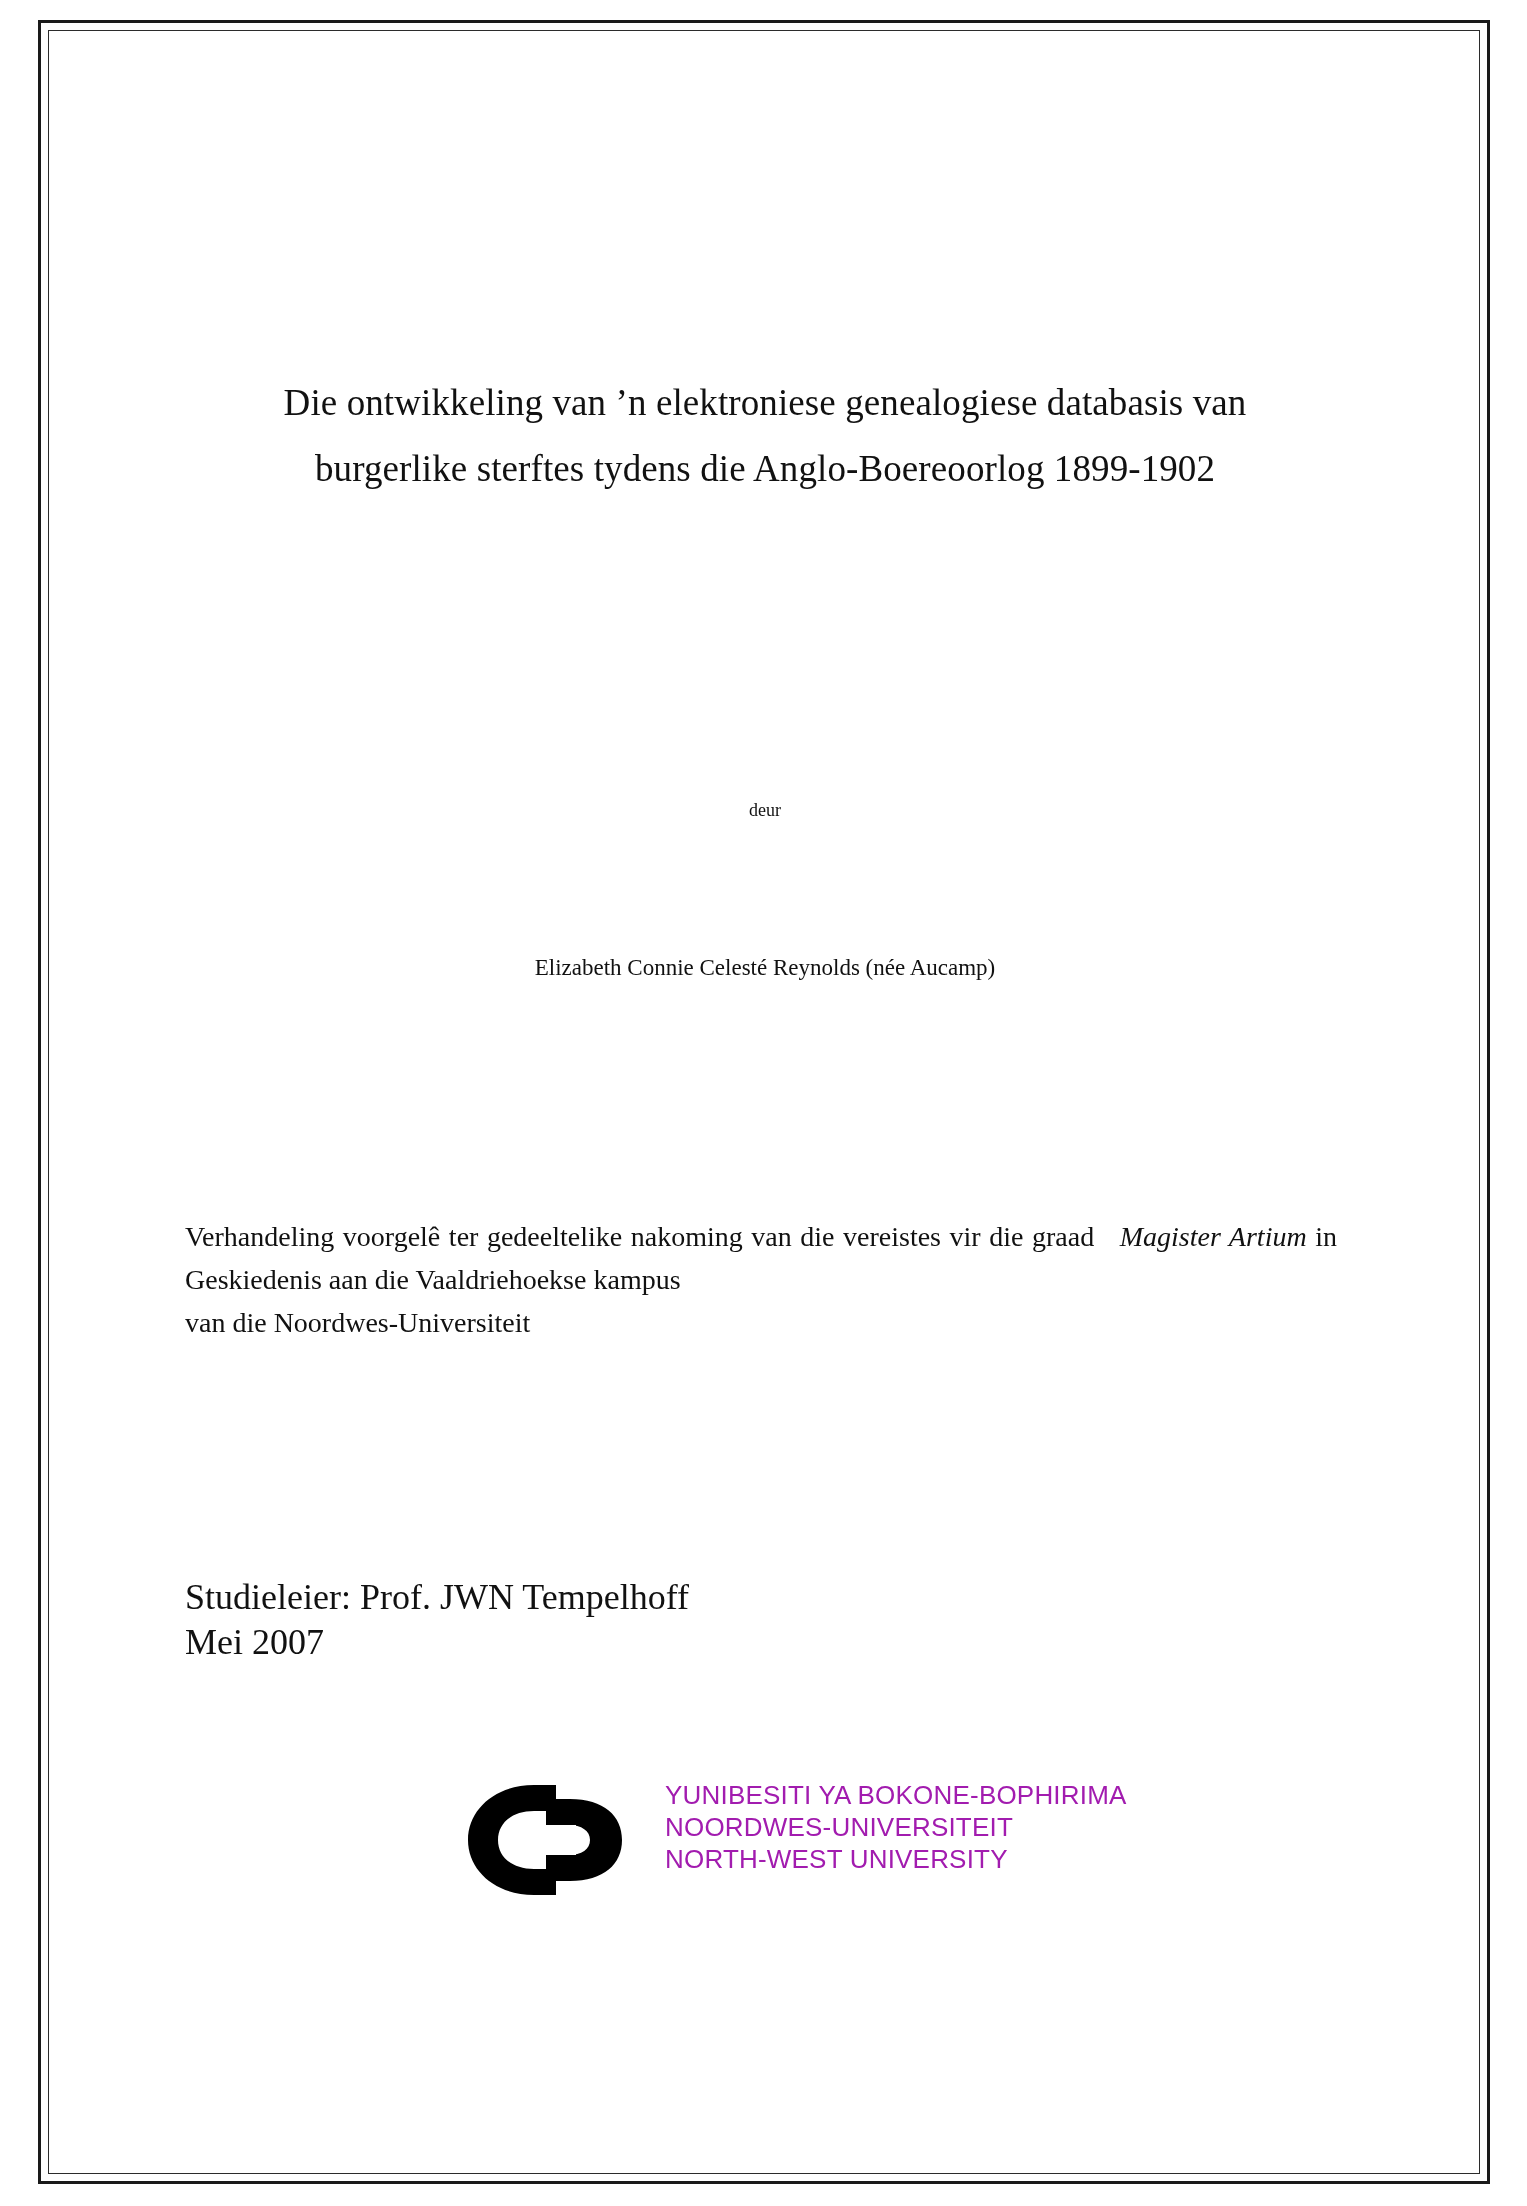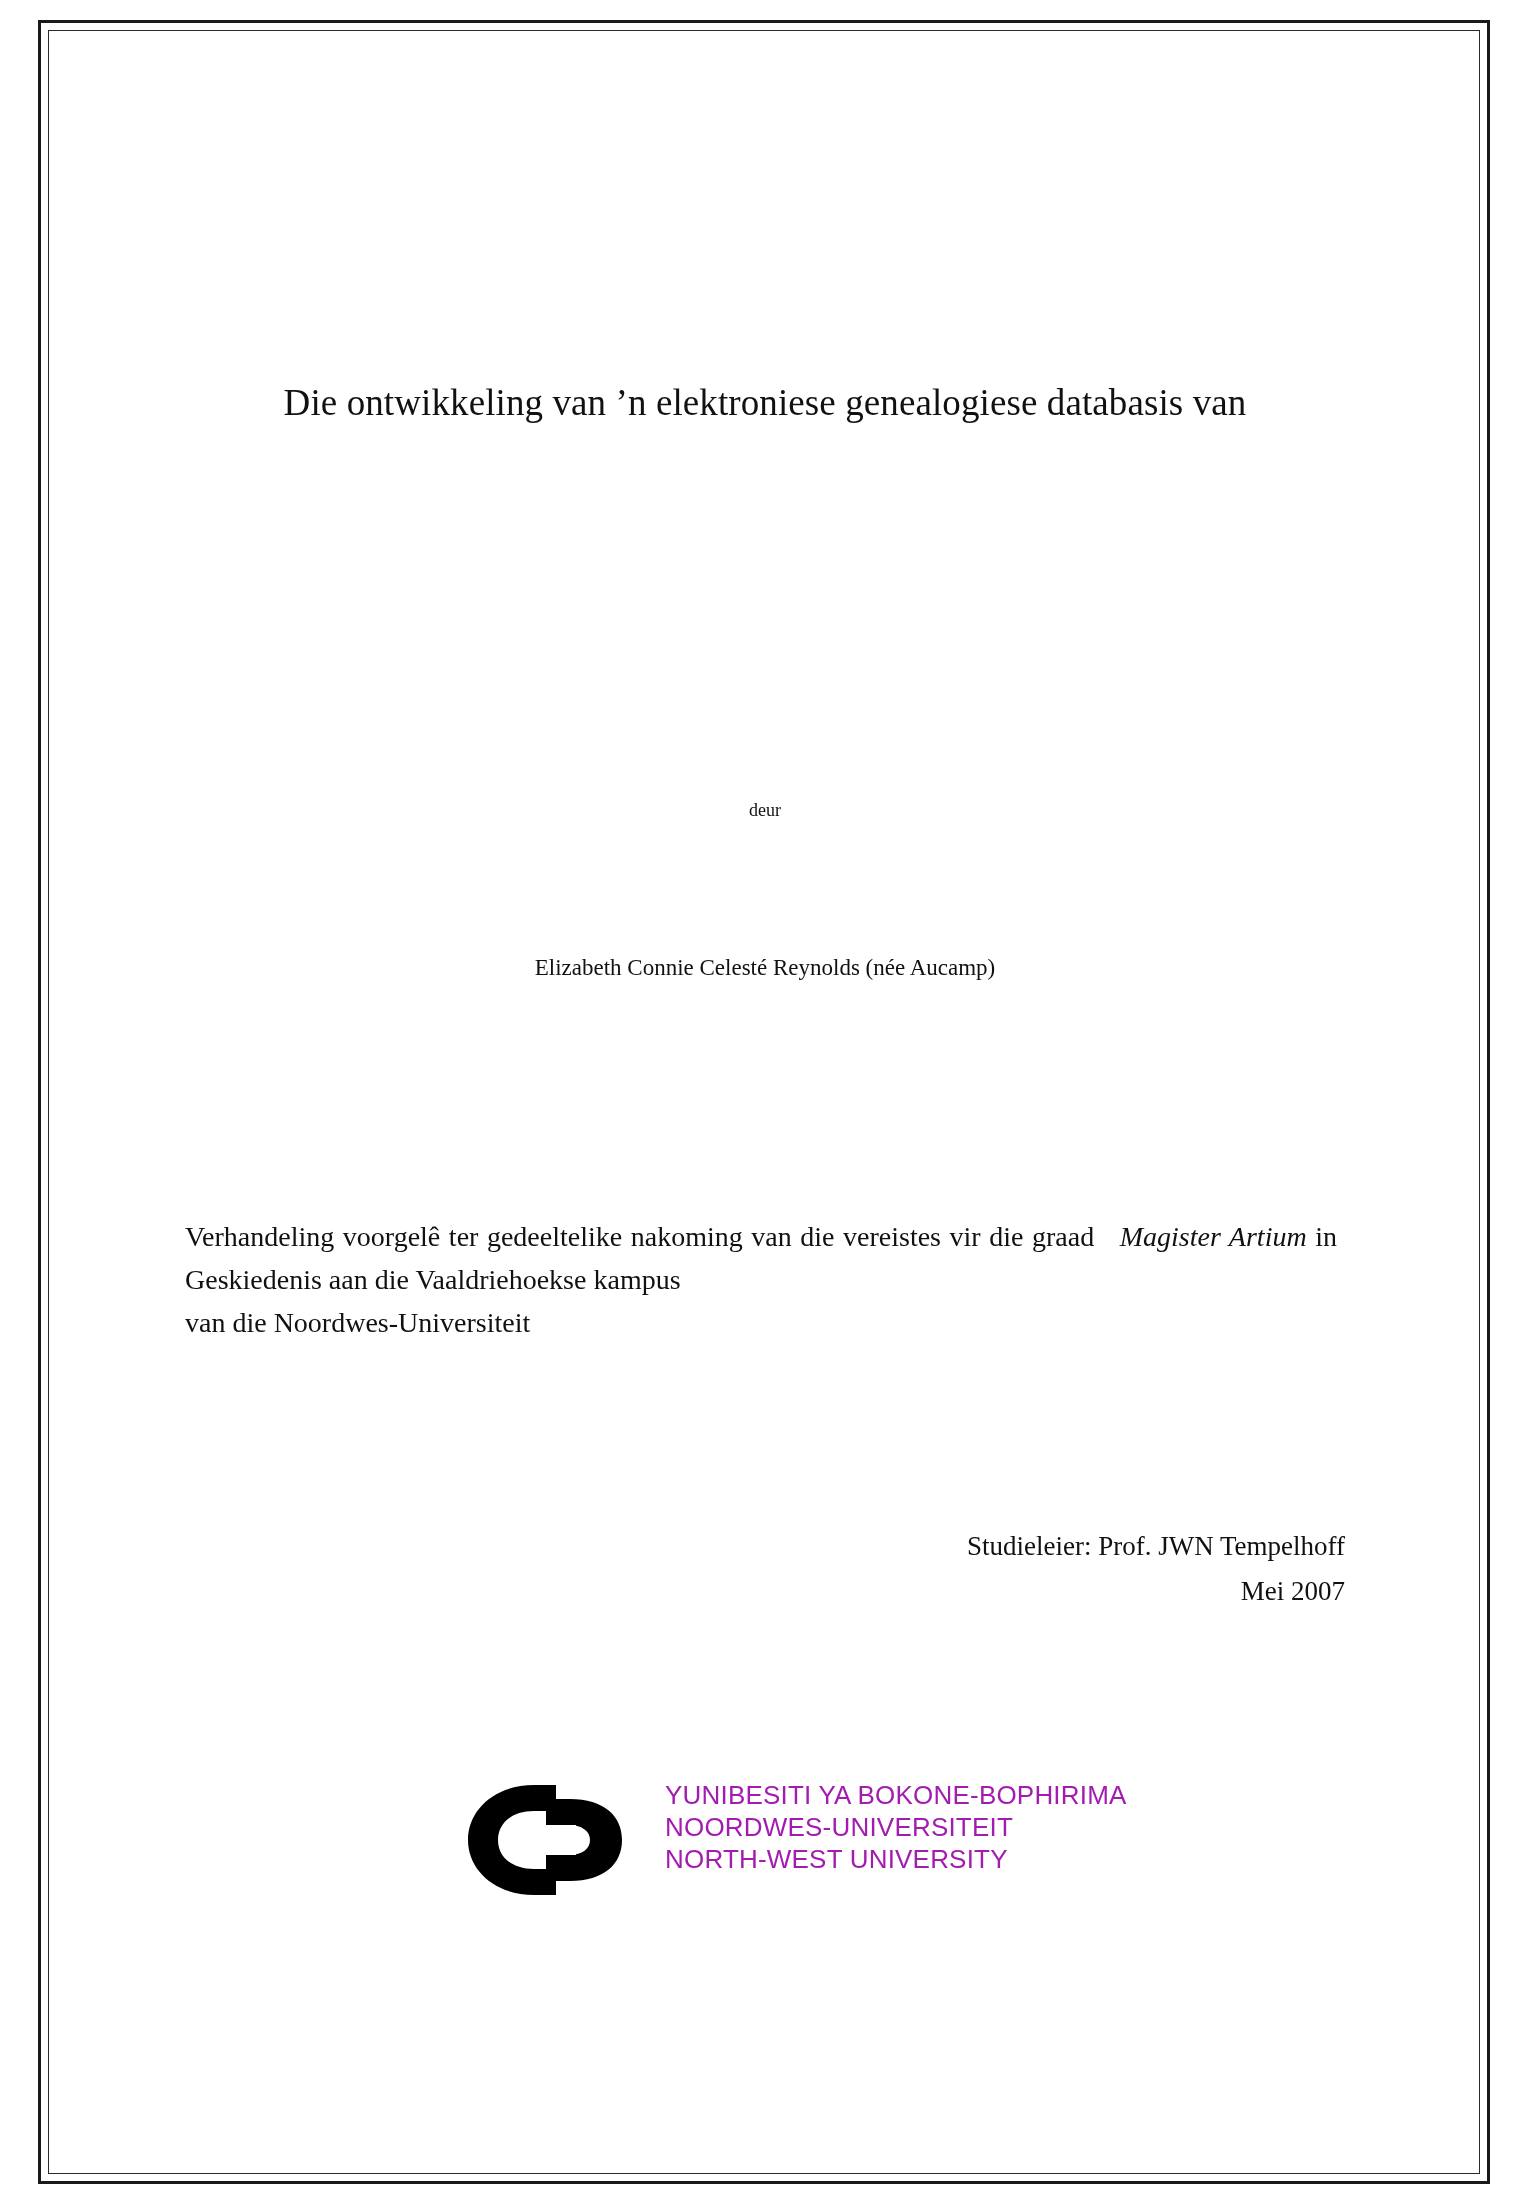--- a/index.html
+++ b/index.html
@@ -93,26 +93,25 @@
     text-align: justify;
     text-justify: inter-word;
   }
   .statement .ital {
     font-style: italic;
     margin-left: 17px;
   }
 
   .supervisor-block {
     position: absolute;
-    top: 1524px;
+    top: 1575px;
     left: 0;
     width: 1160px;
-    font-size: 27px;
+    font-size: 36px;
     line-height: 45px;
-    text-align: right;
   }
 
   
   .logo-area {
     position: absolute;
     top: 1775px;
     left: 275px;
     width: 740px;
     height: 140px;
   }
@@ -140,20 +139,21 @@
 
 <div class="page">
 
   <div class="scan-frame"></div>
   <div class="scan-frame-inner"></div>
 
   <div class="content">
 
     <div class="title-block">
       <div class="title-line">Die ontwikkeling van ’n elektroniese genealogiese databasis van</div>
+      <div class="title-line">burgerlike sterftes tydens die Anglo-Boereoorlog 1899-1902</div>
     </div>
 
     <div class="byline-deur">deur</div>
 
     <div class="author">Elizabeth Connie Celesté Reynolds (née Aucamp)</div>
 
     <div class="statement">
       <div class="just"><span>Verhandeling voorgelê ter gedeeltelike nakoming van die vereistes vir die graad </span><span class="ital">Magister Artium</span><span> in Geskiedenis aan die Vaaldriehoekse kampus</span></div>
       <div>van die Noordwes-Universiteit</div>
     </div>

